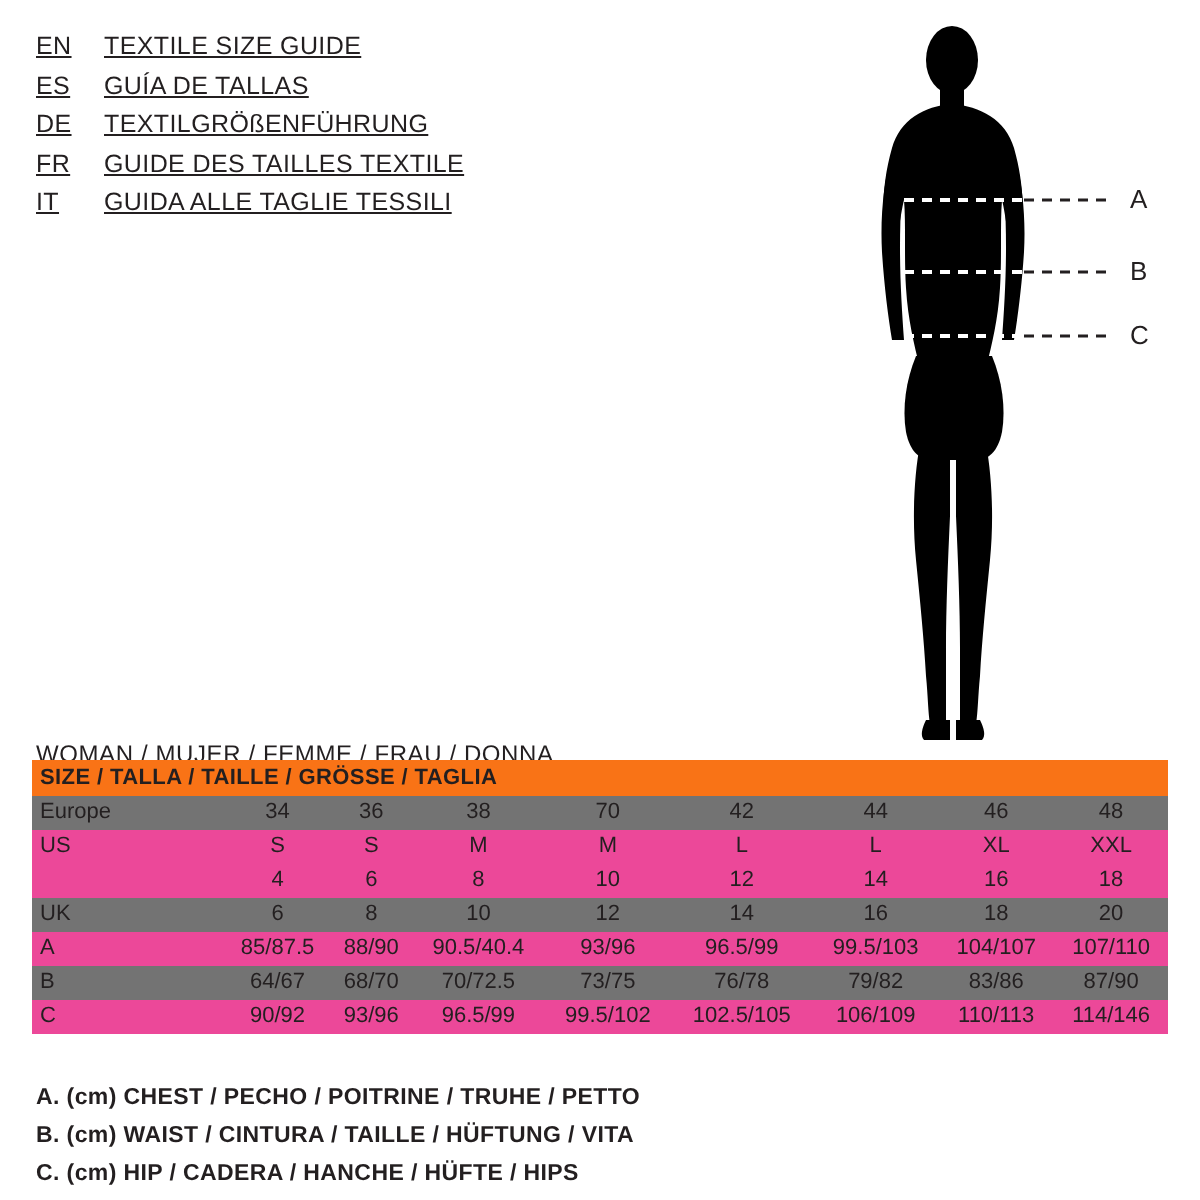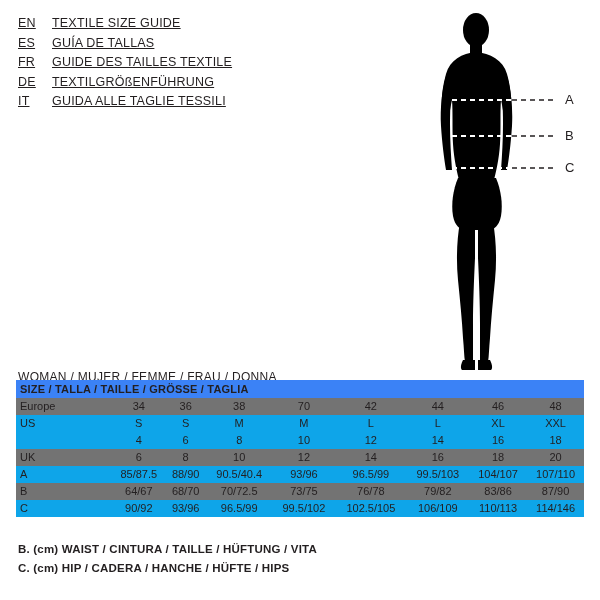--- a/index.html
+++ b/index.html
@@ -89,33 +89,33 @@
     line-height: 17px;
     text-align: center;
     white-space: nowrap;
   }
   table.size-table td.first {
     text-align: left;
     padding-left: 4px;
     width: 92px;
   }
   tr.head-row td {
-    background: #3b82f6;
+    background: #f97316;
     font-weight: bold;
     text-align: left;
     padding-left: 4px;
     height: 18px;
     line-height: 18px;
     letter-spacing: 0.2px;
   }
   tr.shade td {
     background: #737373;
   }
   tr.plain td {
-    background: #0ea5e9;
+    background: #ec4899;
   }
 
   
   .notes {
     position: absolute;
     left: 18px;
     top: 540px;
     width: 560px;
   }
   .note-line {
@@ -133,26 +133,26 @@
   <div class="lang-block">
     <div class="lang-row">
       <span class="lang-code">EN</span>
       <span class="lang-text">TEXTILE SIZE GUIDE</span>
     </div>
     <div class="lang-row">
       <span class="lang-code">ES</span>
       <span class="lang-text">GUÍA DE TALLAS</span>
     </div>
     <div class="lang-row">
+      <span class="lang-code">DE</span>
+      <span class="lang-text">TEXTILGRÖßENFÜHRUNG</span>
+    </div>
+    <div class="lang-row">
       <span class="lang-code">FR</span>
       <span class="lang-text">GUIDE DES TAILLES TEXTILE</span>
-    </div>
-    <div class="lang-row">
-      <span class="lang-code">DE</span>
-      <span class="lang-text">TEXTILGRÖßENFÜHRUNG</span>
     </div>
     <div class="lang-row">
       <span class="lang-code">IT</span>
       <span class="lang-text">GUIDA ALLE TAGLIE TESSILI</span>
     </div>
   </div>
 
   <div class="figure-wrap">
     <svg class="figure-svg" width="190" height="370" viewBox="0 0 190 370">
       <g fill="#000000">
@@ -292,17 +292,18 @@
           <td>102.5/105</td>
           <td>106/109</td>
           <td>110/113</td>
           <td>114/146</td>
         </tr>
       </tbody>
     </table>
   </div>
 
   <div class="notes">
+    <div class="note-line">A. (cm) CHEST / PECHO / POITRINE / TRUHE / PETTO</div>
     <div class="note-line">B. (cm) WAIST / CINTURA / TAILLE / HÜFTUNG / VITA</div>
     <div class="note-line">C. (cm) HIP / CADERA / HANCHE / HÜFTE / HIPS</div>
   </div>
 
 </div>
 
 </body></html>

